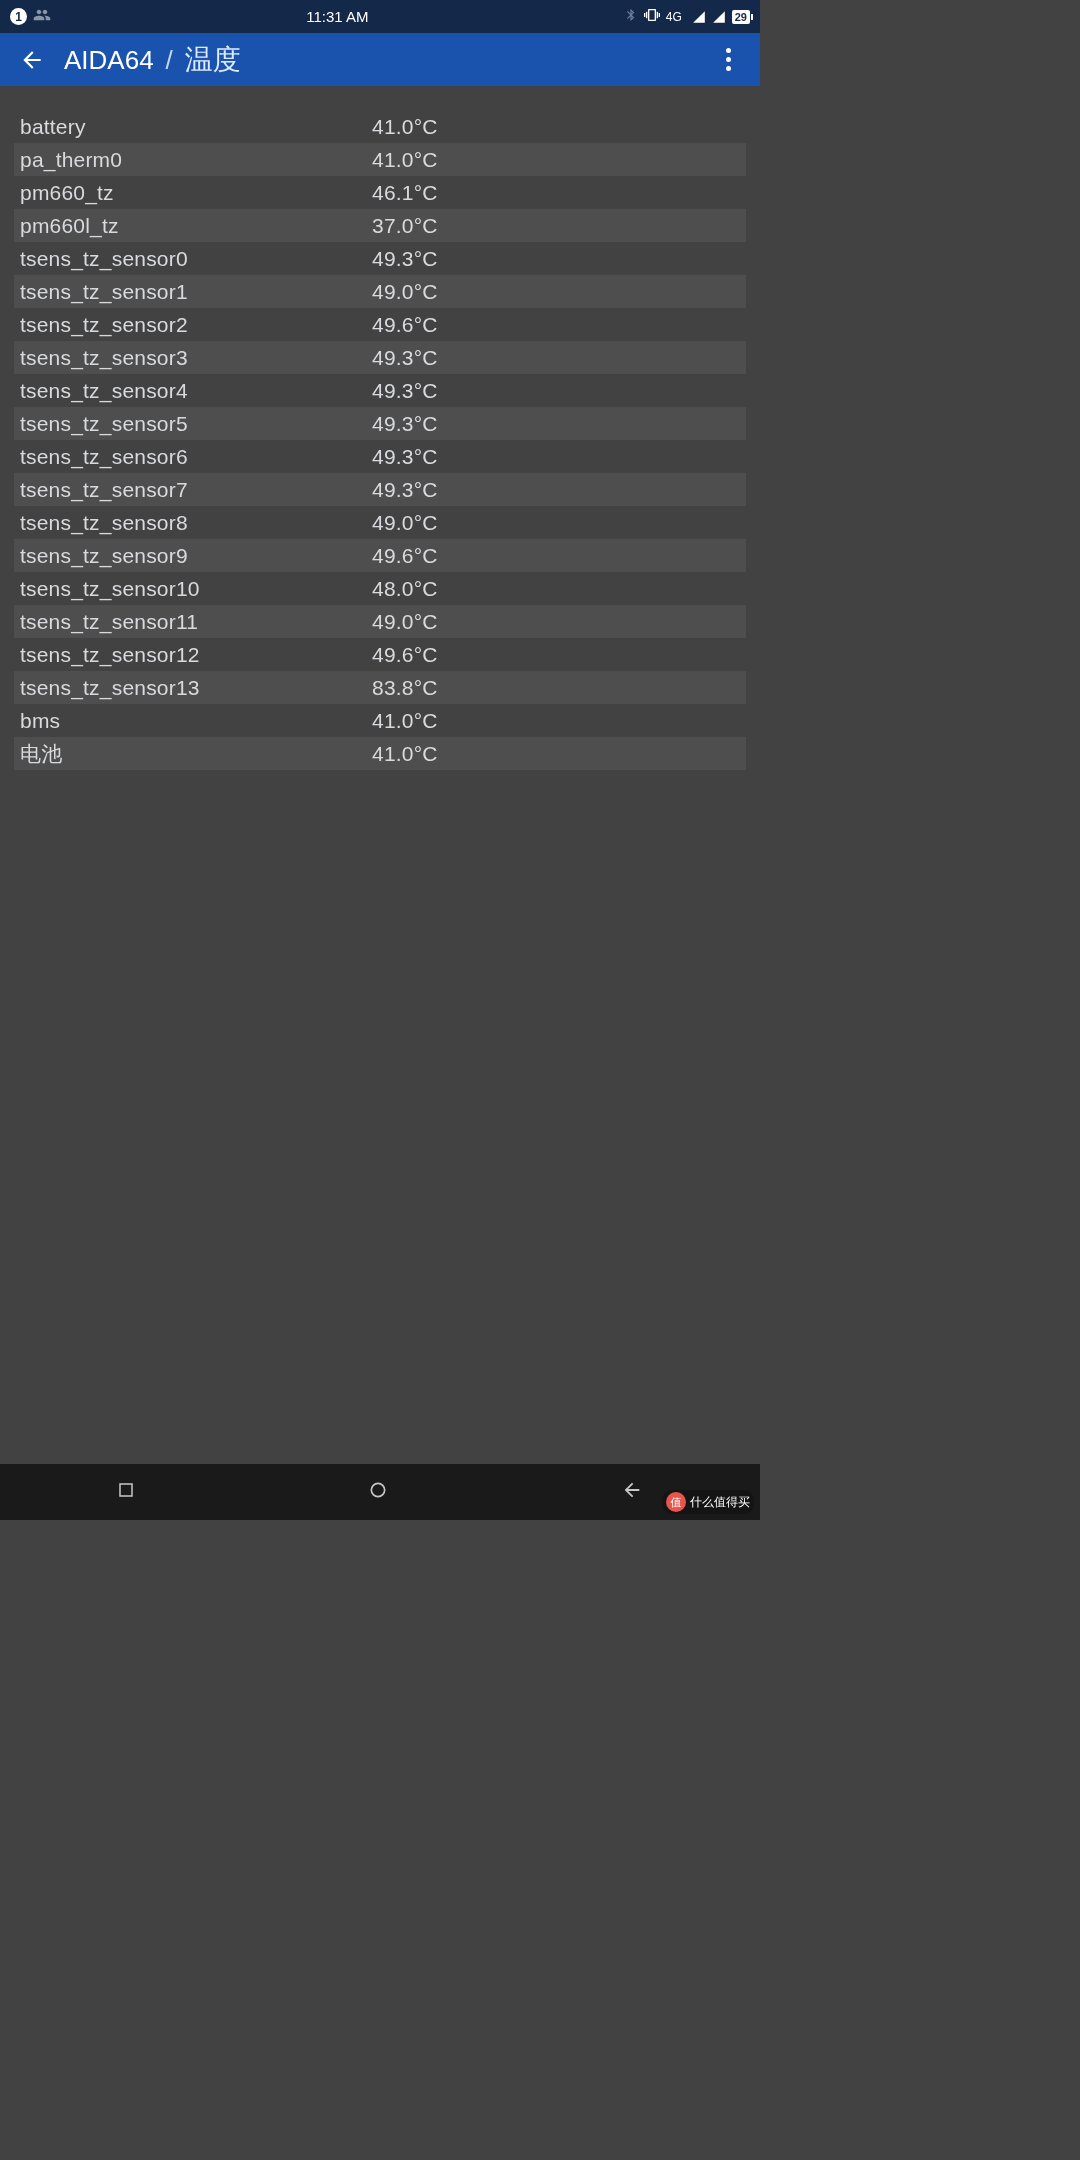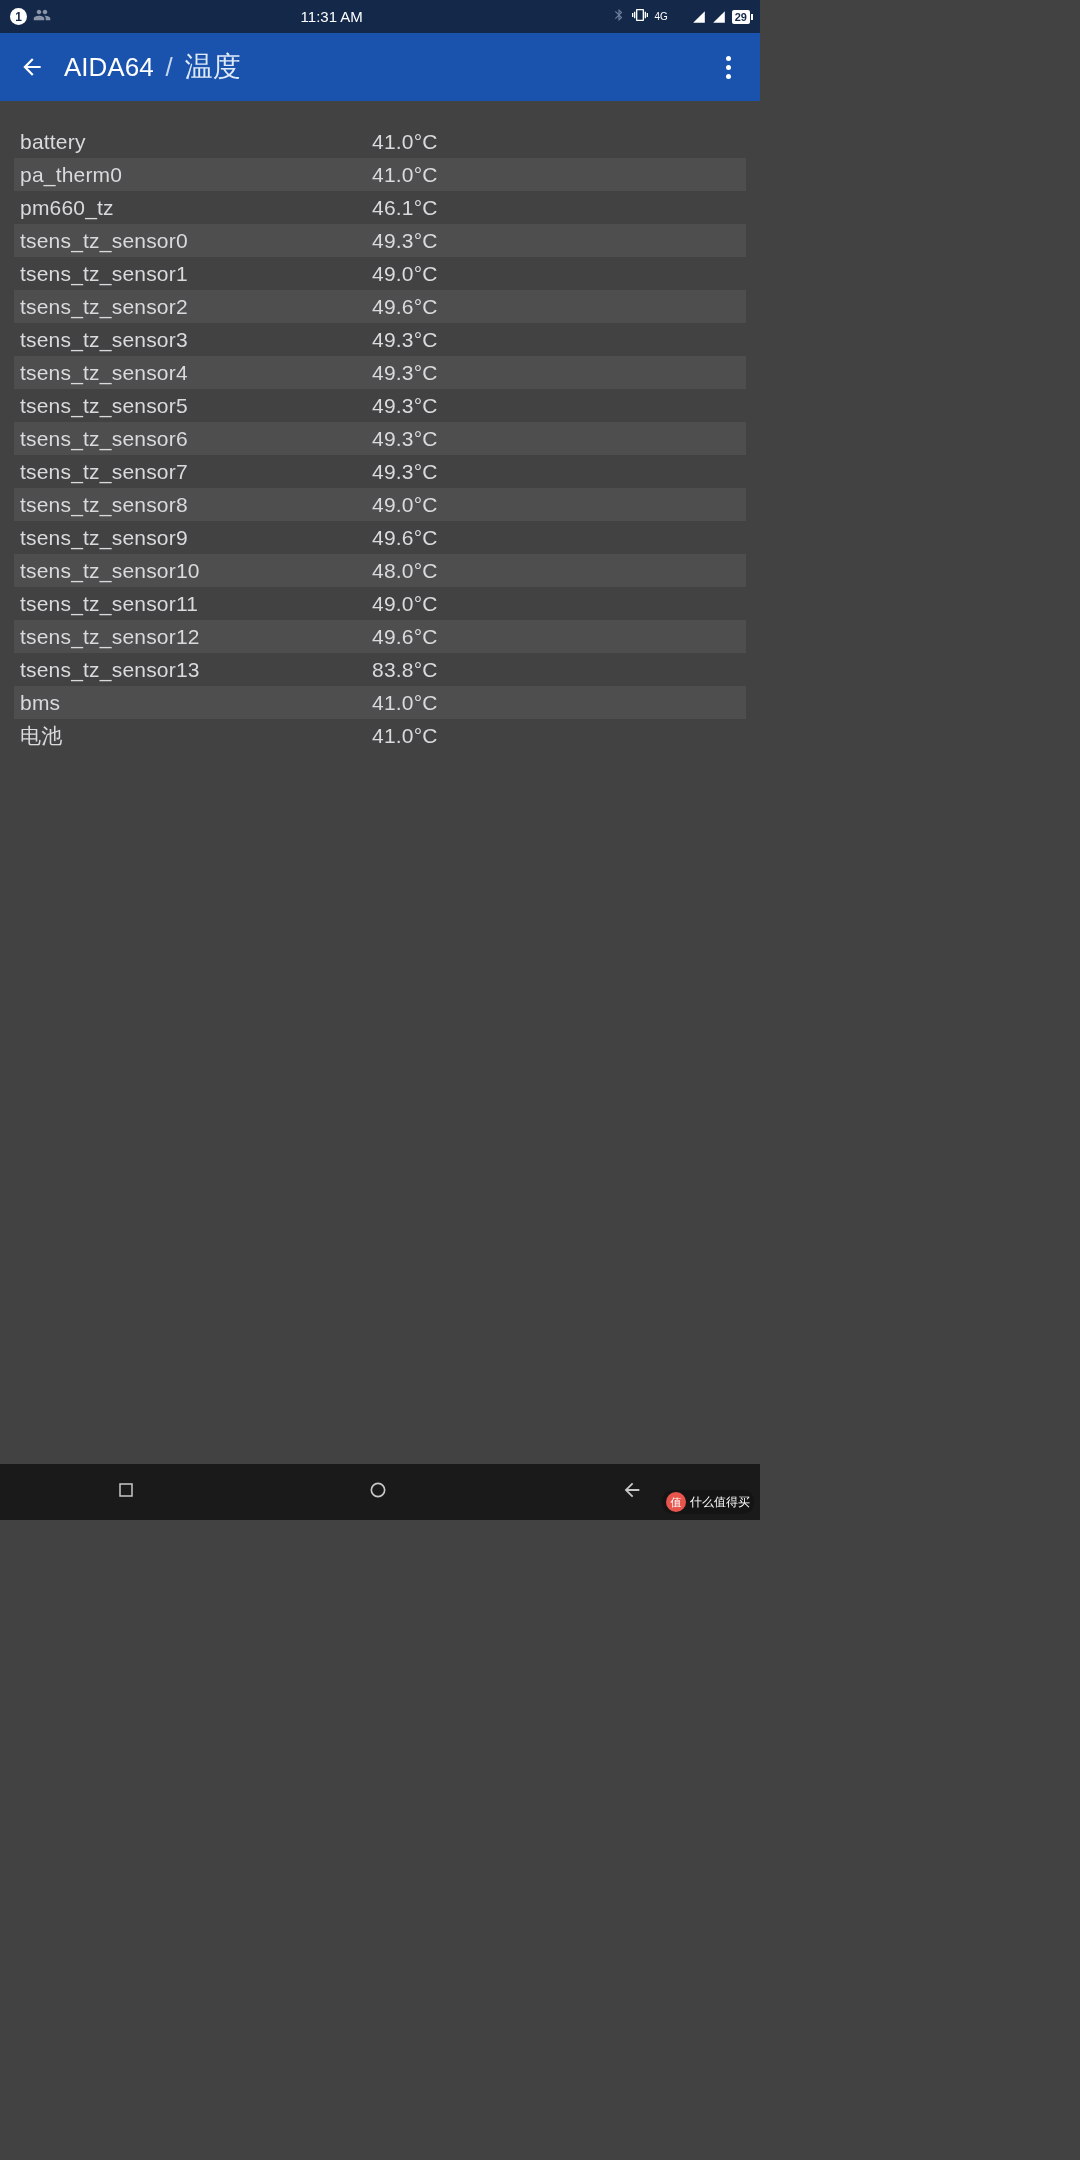--- a/index.html
+++ b/index.html
@@ -24,29 +24,29 @@
     .status-left { display:flex; align-items:center; gap:6px; }
     .notif-badge {
       background: #fff; color: #14284a; border-radius: 50%;
       width: 17px; height: 17px; display:flex; align-items:center; justify-content:center;
       font-size: 12px; font-weight: bold;
     }
     .people-icon svg { width:18px; height:18px; fill:#8a95a8; }
     .status-center { font-weight: 500; }
     .status-right { display:flex; align-items:center; gap:6px; }
     .signal-group { display:flex; align-items:flex-end; gap:1px;}
-    .sig-label { font-size:10px; color:#fff; margin-right:18px; line-height:8px;}
+    .sig-label { font-size:12px; color:#fff; margin-right:4px; line-height:8px;}
     .batt-box {
       background:#fff; color:#14284a; font-size:11px; font-weight:bold;
       padding:0 3px; border-radius:2px; height:14px; display:flex; align-items:center;
       position:relative;
     }
     .batt-box::after { content:''; position:absolute; right:-3px; top:4px; width:2px; height:6px; background:#fff;}
     .app-bar {
-      height: 68px;
+      height: 53px;
       background: #1a53ad;
       display: flex;
       align-items: center;
       padding: 0 16px 0 12px;
       color: #fff;
     }
     .back-arrow { width:40px; display:flex; align-items:center; justify-content:center; cursor:pointer;}
     .back-arrow svg { width:26px; height:26px; fill:#fff; }
     .app-title-group { display:flex; align-items:baseline; gap:12px; margin-left:12px; }
     .app-name { font-size:26px; font-weight:500; }
@@ -150,20 +150,24 @@
     </div>
     <div class="row">
       <div class="label">pa_therm0</div>
       <div class="value">41.0°C</div>
     </div>
     <div class="row">
       <div class="label">pm660_tz</div>
       <div class="value">46.1°C</div>
     </div>
     <div class="row">
+      <div class="label">pm660l_tz</div>
+      <div class="value">37.0°C</div>
+    </div>
+    <div class="row">
       <div class="label">tsens_tz_sensor0</div>
       <div class="value">49.3°C</div>
     </div>
     <div class="row">
       <div class="label">tsens_tz_sensor1</div>
       <div class="value">49.0°C</div>
     </div>
     <div class="row">
       <div class="label">tsens_tz_sensor2</div>
       <div class="value">49.6°C</div>

